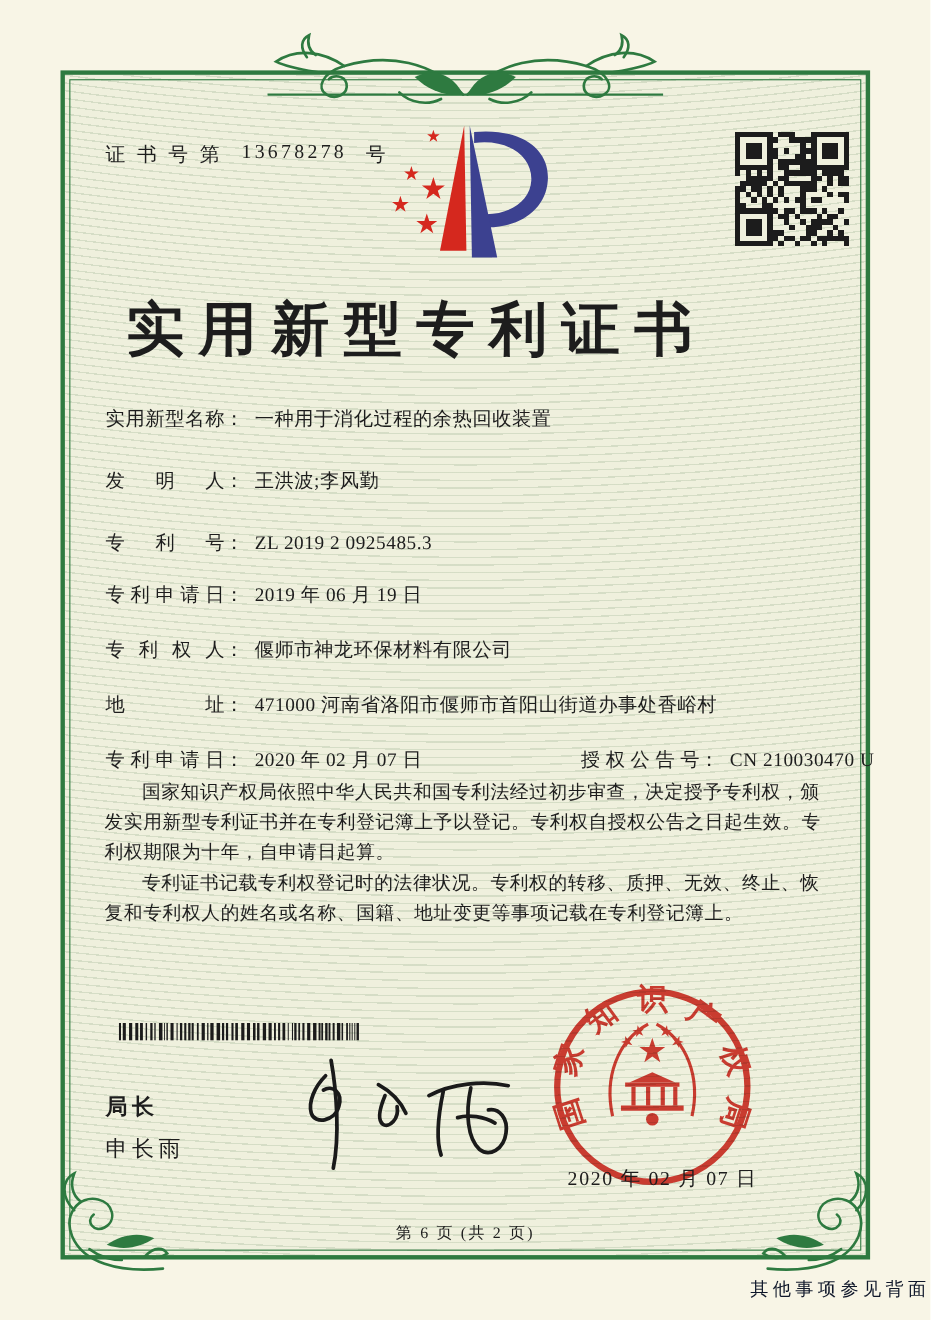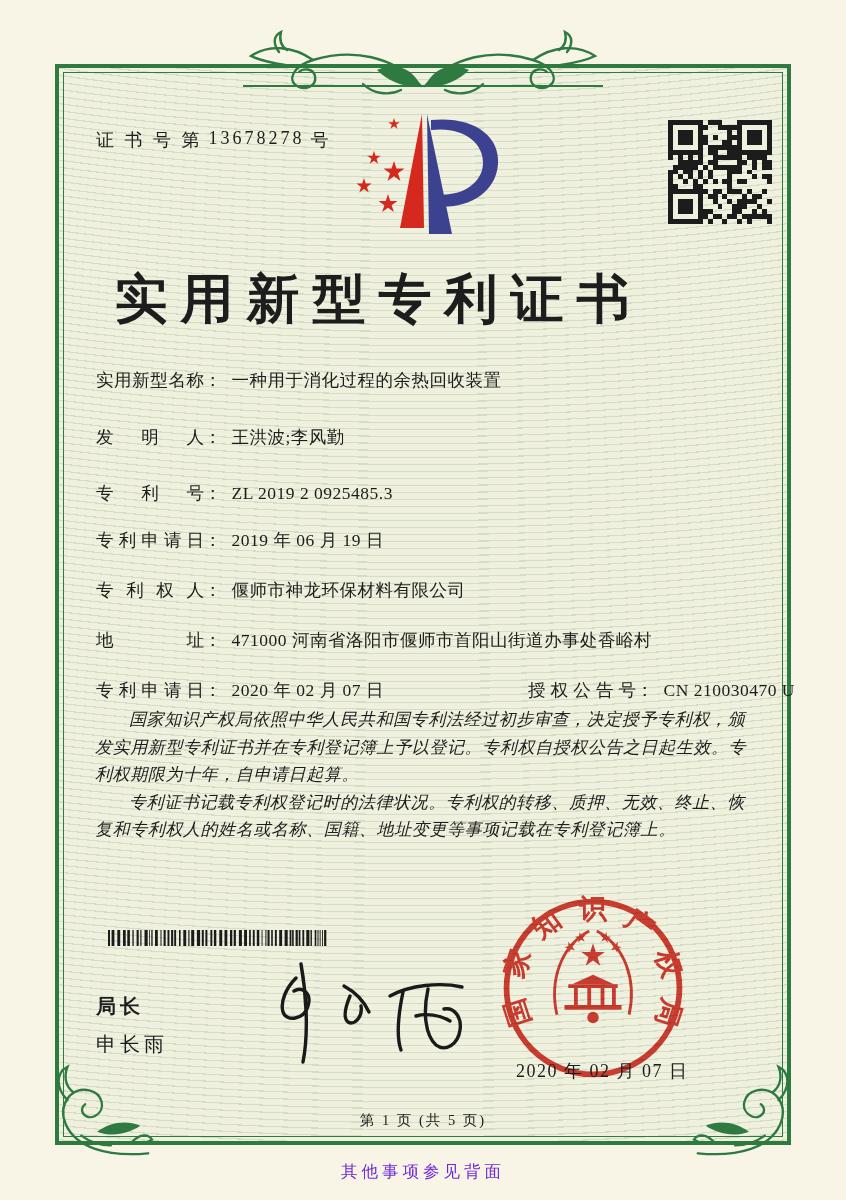--- a/index.html
+++ b/index.html
@@ -14,45 +14,45 @@
     position:absolute;left:55px;top:64px;width:736px;height:1081px;
     box-sizing:border-box;border:4px solid #2e7a40;
     background:
       repeating-radial-gradient(circle at 50% -2600px, rgba(96,134,92,.18) 0 1.2px, rgba(0,0,0,0) 1.2px 7px),
       #eff0dd;
   }
   .frame-inner{position:absolute;inset:4px;border:1.5px solid #2e7a40;pointer-events:none;}
   .ornament{position:absolute;z-index:5;}
   .ornament svg{display:block;width:100%;height:100%;}
   
-  .cert-no{position:absolute;left:96px;top:128px;font-size:18px;letter-spacing:3px;display:flex;gap:6px;z-index:6;text-align:right;}
+  .cert-no{position:absolute;left:96px;top:128px;font-size:18px;letter-spacing:3px;display:flex;gap:17px;z-index:6;text-align:right;}
   .logo{position:absolute;left:334px;top:106px;width:182px;height:130px;z-index:6;}
   .qr{position:absolute;left:668px;top:120px;width:104px;height:104px;z-index:6;}
   .qr svg{width:100%;height:100%;fill:#1c1c1c;shape-rendering:crispEdges;}
   .title{position:absolute;left:0;top:264px;width:744px;text-align:center;
     font-size:53px;font-weight:700;letter-spacing:13px;text-indent:13px;z-index:6;}
   
   .frow{position:absolute;left:96px;display:flex;align-items:baseline;font-size:17.5px;z-index:6;white-space:nowrap;}
   .flabel{display:inline-block;width:108px;text-align:justify;text-align-last:justify;}
   .fcolon{margin-right:10px;}
   .fvalue{letter-spacing:.5px;}
   .grant-col2{position:absolute;left:432px;top:0;display:flex;align-items:baseline;}
   
   .body-text{position:absolute;left:95px;top:706px;width:664px;font-size:17px;line-height:27.5px;z-index:6;}
-  .body-text p{margin:0;text-indent:2em;letter-spacing:.6px;font-style:italic;}
+  .body-text p{margin:0;text-indent:2em;letter-spacing:.6px;}
   
   .barcode{position:absolute;left:108px;top:930px;width:220px;height:16px;z-index:6;}
   .barcode svg{width:100%;height:100%;fill:#1b1b1b;}
   .signer-title{position:absolute;left:96px;top:993px;font-size:20px;font-weight:700;letter-spacing:4px;z-index:6;}
   .signer-name{position:absolute;left:96px;top:1031px;font-size:20px;font-weight:400;letter-spacing:4px;z-index:6;}
   .signature{position:absolute;left:222px;top:956px;width:256px;height:112px;z-index:6;}
   .seal{position:absolute;left:498px;top:893px;width:190px;height:190px;z-index:7;mix-blend-mode:multiply;opacity:.95;}
   .seal-date{position:absolute;left:516px;top:1059px;font-size:18px;letter-spacing:1.5px;z-index:8;}
   .page-no{position:absolute;left:0;top:1111px;width:846px;text-align:center;font-size:14.5px;letter-spacing:2px;z-index:6;}
-  .back-note{position:absolute;left:0;top:1161px;width:846px;text-align:center;font-size:16.5px;letter-spacing:4px;color:#6d28d9;}
+  .back-note{position:absolute;left:0;top:1161px;width:846px;text-align:right;font-size:16.5px;letter-spacing:4px;color:#0f172a;}
   .g-stroke{fill:none;stroke:#2e7a40;stroke-width:2.4;stroke-linecap:round;}
   .g-fill{fill:#2e7a40;stroke:none;}
 </style>
 </head>
 <body>
 
 <div class="page">
 
   <svg width="0" height="0" style="position:absolute" aria-hidden="true">
     <defs>
@@ -428,16 +428,16 @@
           <rect x="120" y="100" width="4" height="18"></rect>
         <path d="M78,96 L100,86 L122,96 Z"></path>
         <circle cx="100" cy="131" r="6"></circle>
         <path d="M62,128 C54,92 66,56 96,40" fill="none" stroke-width="3" stroke="#d5342c"></path>
         <path d="M138,128 C146,92 134,56 104,40" fill="none" stroke-width="3" stroke="#d5342c"></path>
       </g>
     </svg>
   </div>
   <div class="seal-date">2020 年 02 月 07 日</div>
 
-  <div class="page-no">第 1 页 (共 5 页)</div>
+  <div class="page-no">第 6 页 (共 2 页)</div>
   <div class="back-note">其他事项参见背面</div>
 
 </div>
 
 </body></html>

